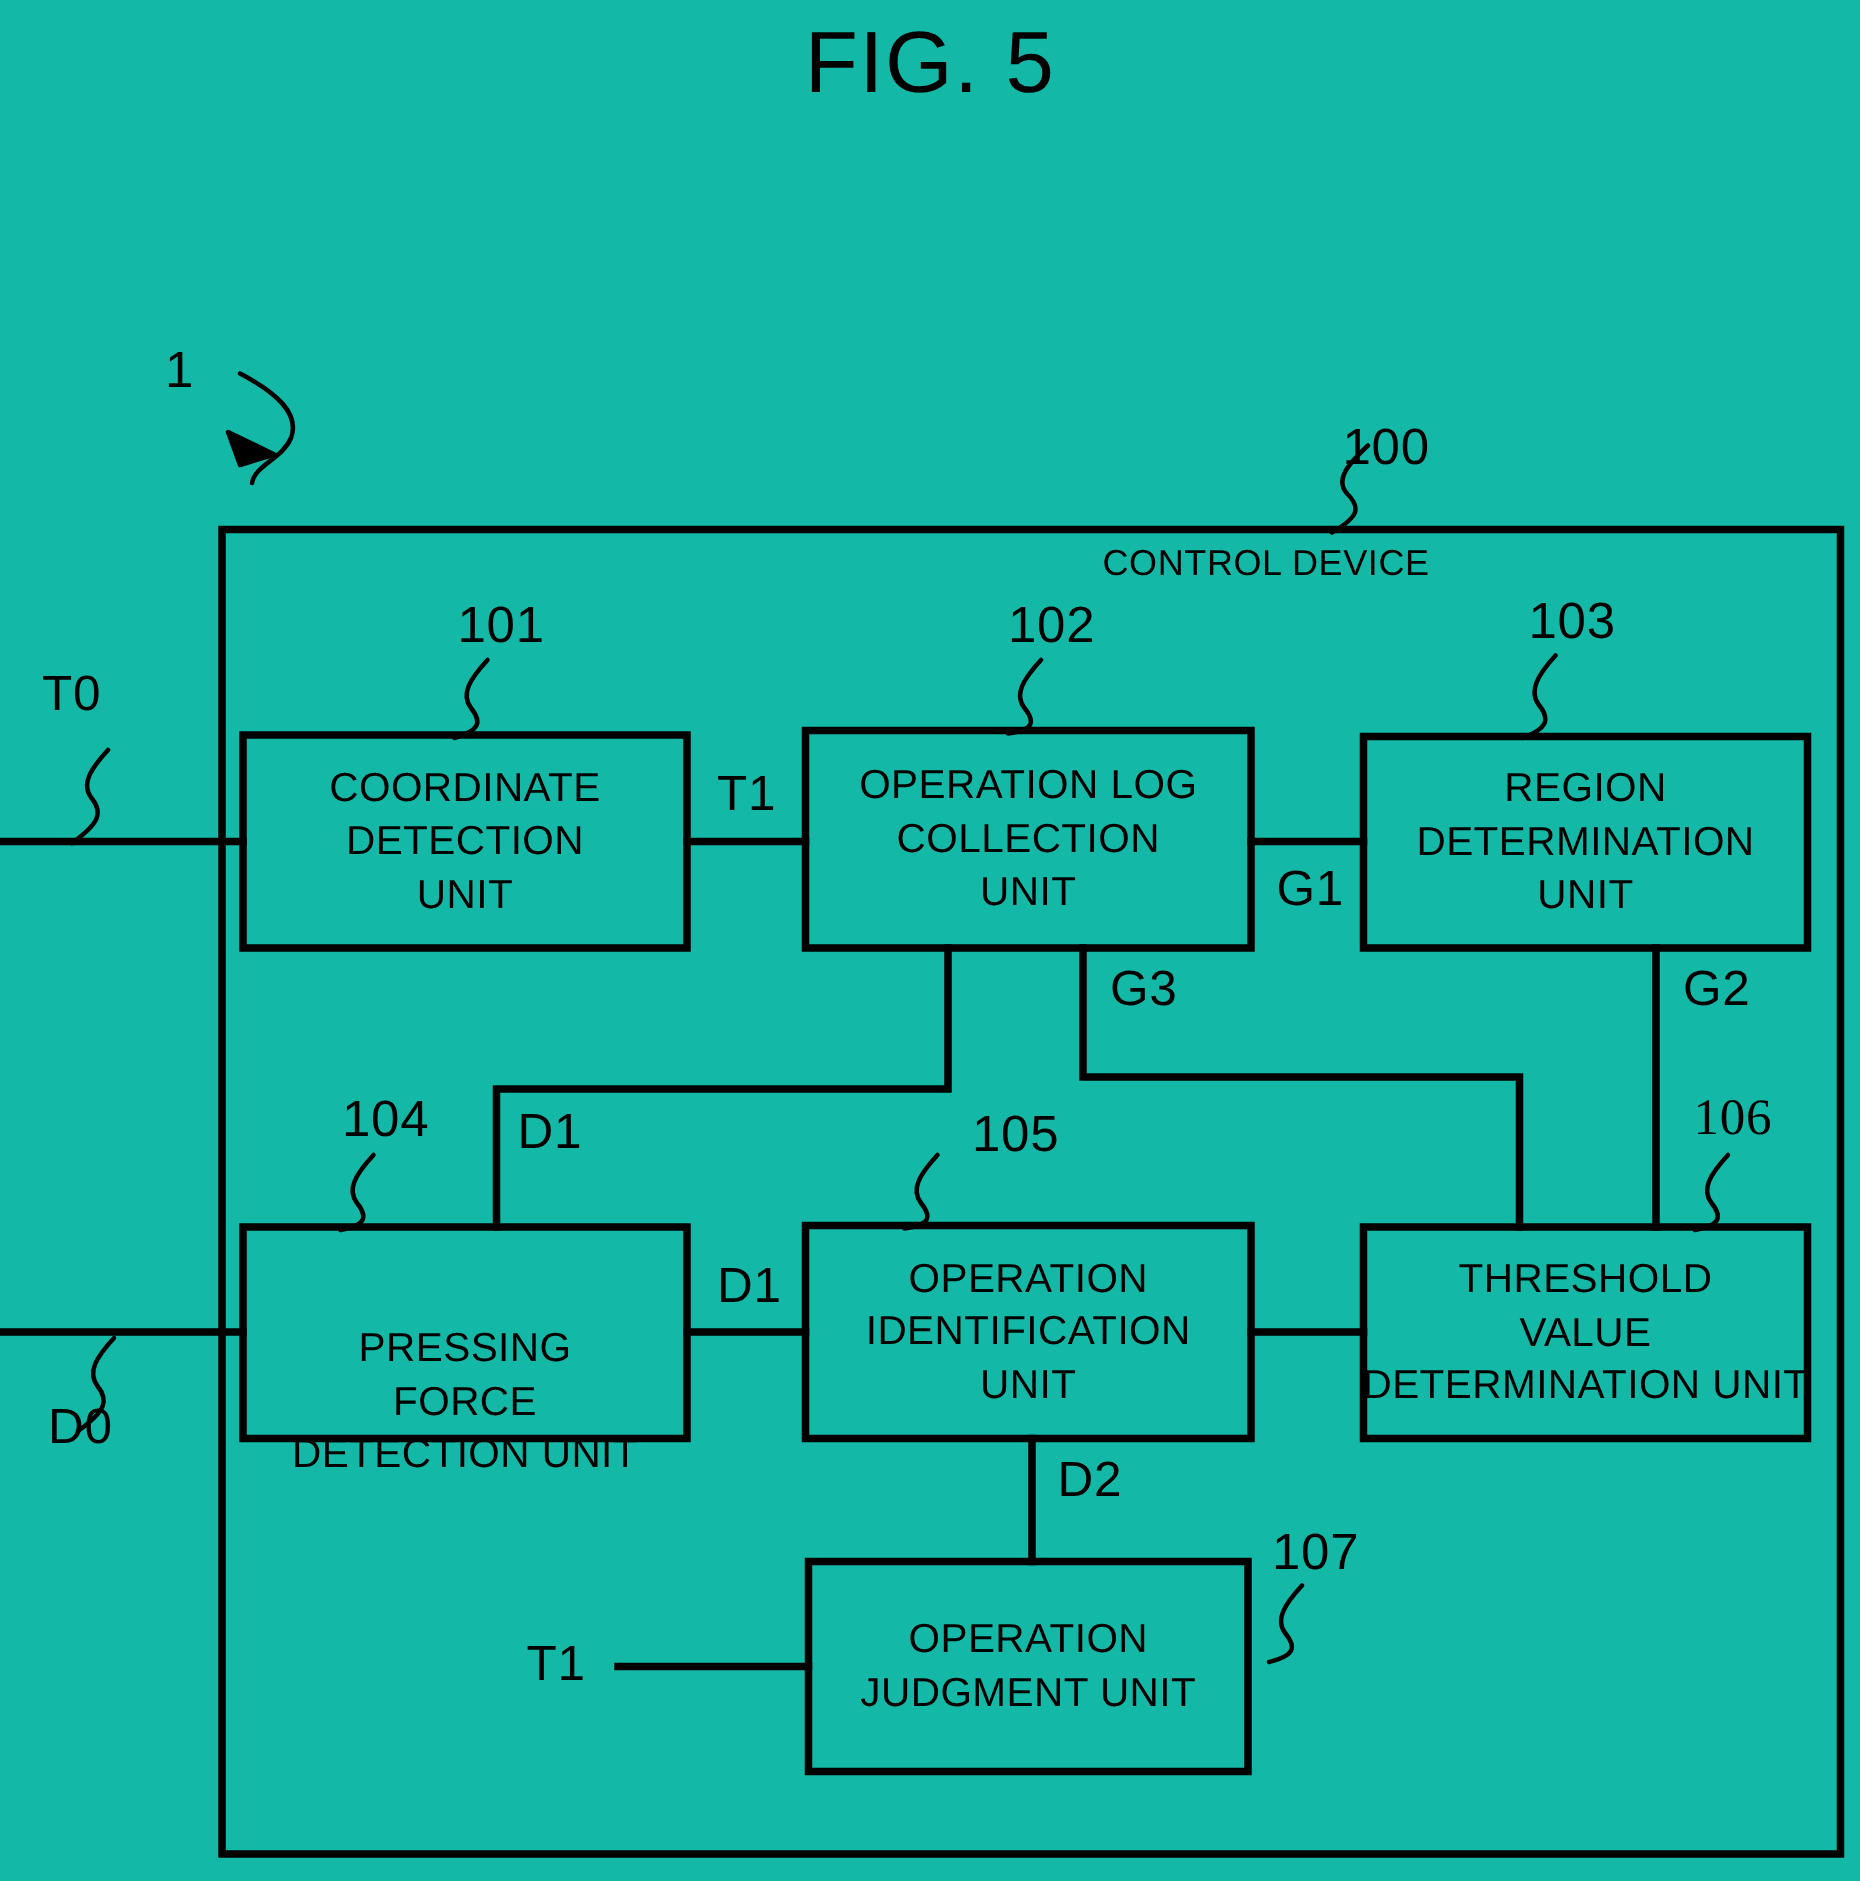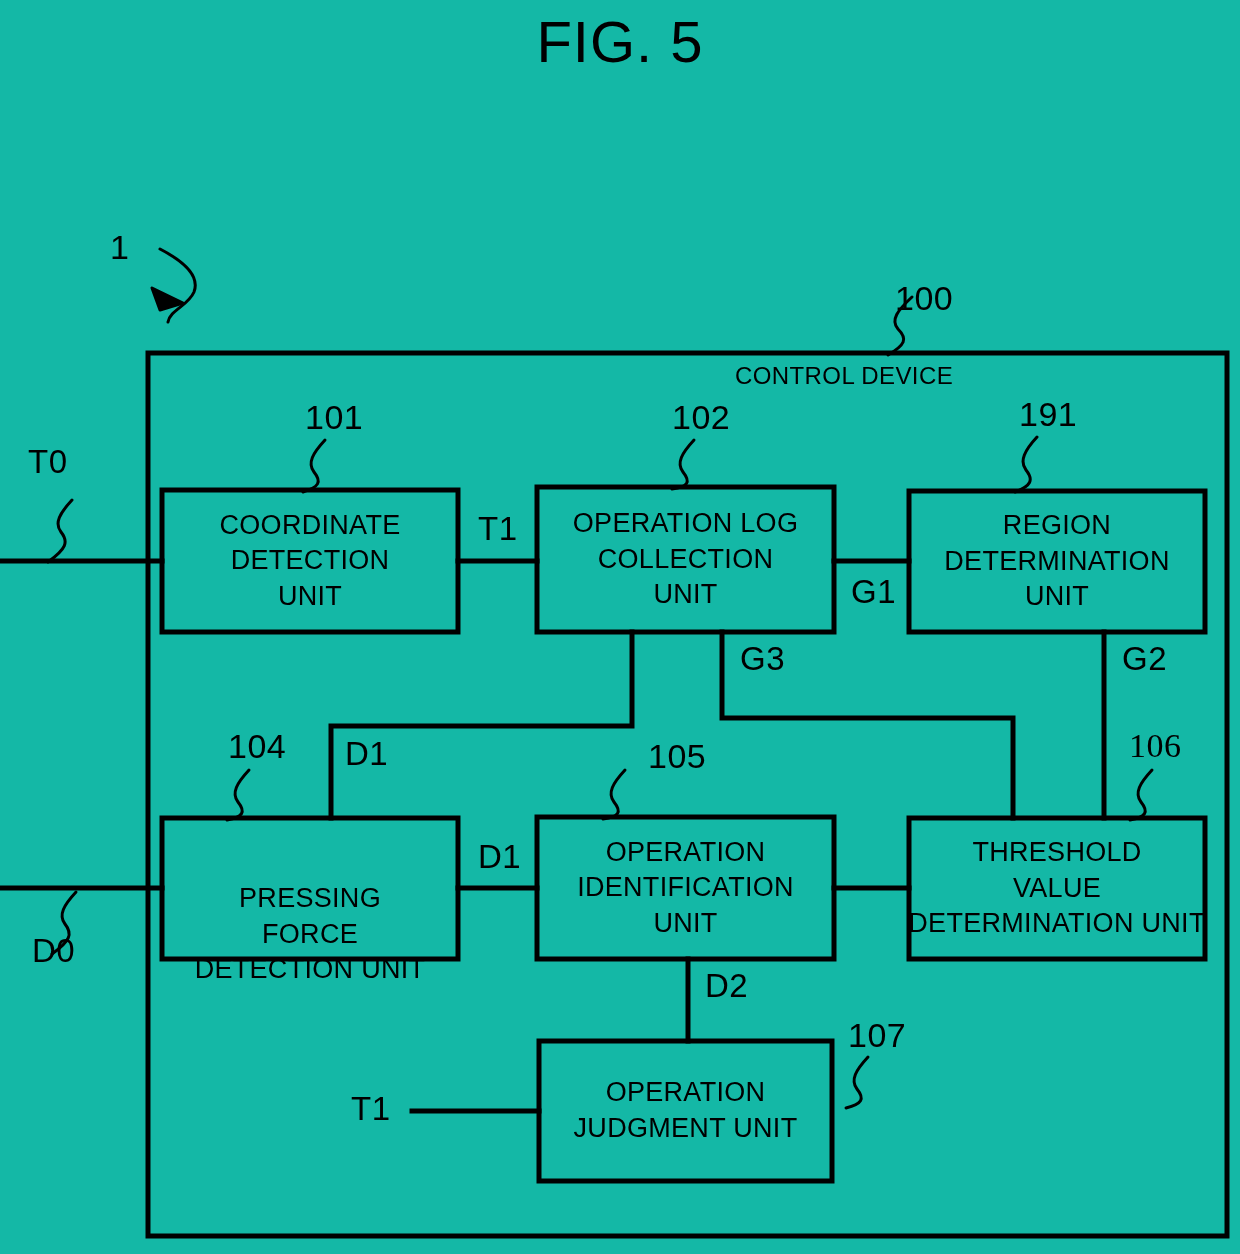--- a/index.html
+++ b/index.html
@@ -170,21 +170,21 @@
     <span>OPERATION</span>
     <span>JUDGMENT UNIT</span>
   </div>
 
   <div class="dev-title" style="left:735px; top:362px;">CONTROL DEVICE</div>
 
   <div class="ref-num" style="left:110px; top:228px;">1</div>
   <div class="ref-num" style="left:895px; top:256px;margin-top:23px;">100</div>
   <div class="ref-num" style="left:305px; top:398px;">101</div>
   <div class="ref-num" style="left:672px; top:398px;">102</div>
-  <div class="ref-num" style="left:1019px; top:395px;">191</div>
+  <div class="ref-num" style="left:1019px; top:395px;">103</div>
   <div class="ref-num" style="left:228px; top:727px;">104</div>
   <div class="ref-num" style="left:648px; top:737px;">105</div>
   <div class="ref-num" style="left:1129px; top:727px;font-family:Liberation Serif, serif;">106</div>
   <div class="ref-num" style="left:848px; top:1016px;">107</div>
 
   <div class="sig-lbl" style="left:28px; top:443px;">T0</div>
   <div class="sig-lbl" style="left:32px; top:932px;">D0</div>
   <div class="sig-lbl" style="left:478px; top:510px;">T1</div>
   <div class="sig-lbl" style="left:851px; top:573px;">G1</div>
   <div class="sig-lbl" style="left:740px; top:640px;">G3</div>

